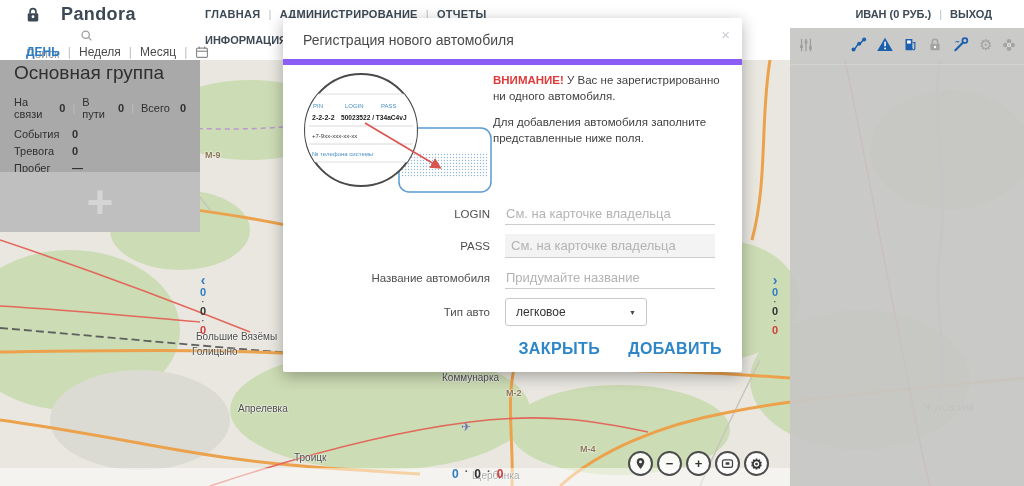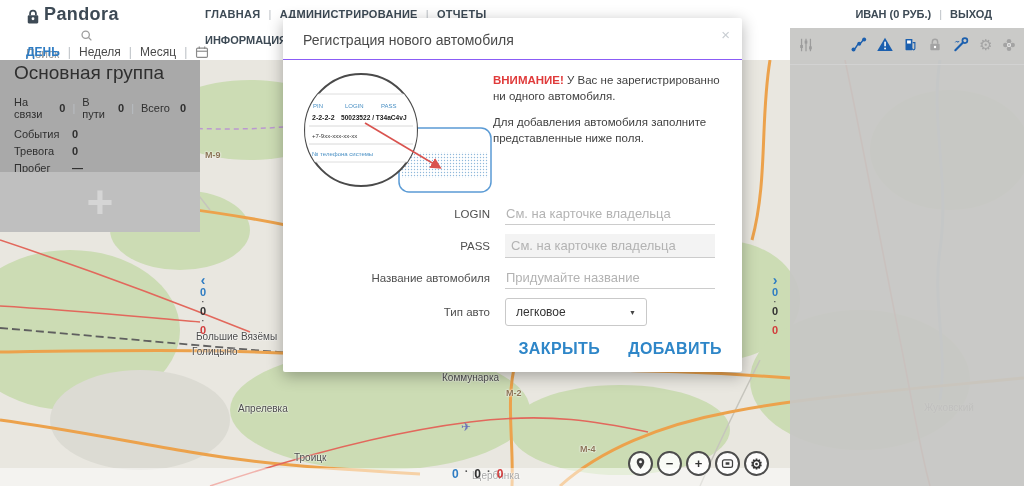--- a/index.html
+++ b/index.html
@@ -2,21 +2,21 @@
 <html><head>
 <meta charset="utf-8">
 <style>
   * { margin:0; padding:0; box-sizing:border-box; }
   html,body { width:1024px; height:486px; overflow:hidden; }
   body { font-family:"Liberation Sans", sans-serif; background:#fff; }
   .stage { position:relative; width:1024px; height:486px; overflow:hidden; background:#fff; }
 
   
   .header-top { position:absolute; left:0; top:0; width:1024px; height:28px; background:#fff; z-index:30; }
-  .logo { position:absolute; left:26px; top:4px; display:flex; align-items:flex-end; gap:4px; color:#3d4a55; font-weight:bold; font-size:18px; letter-spacing:.4px; }
+  .logo { position:absolute; left:26px; top:4px; display:flex; align-items:center; gap:21px; color:#3d4a55; font-weight:bold; font-size:18px; letter-spacing:.4px; }
   .main-nav { position:absolute; left:205px; top:8px; display:flex; gap:8px; font-size:11px; font-weight:bold; color:#3d4a55; letter-spacing:.3px; }
   .user-area { position:absolute; right:32px; top:8px; display:flex; gap:8px; font-size:11px; font-weight:bold; color:#3d4a55; }
   .sep { color:#b9bec3; font-weight:normal; }
   .header-sub { position:absolute; left:0; top:28px; width:790px; height:32px; background:#fff; z-index:25; }
   .search-row { position:absolute; left:26px; top:1px; display:flex; align-items:center; gap:5px;flex-direction:column; }
   .search-input { border:0; outline:none; font-size:12px; color:#555; width:120px; background:transparent; }
   .search-input::placeholder { color:#9d9d9d; }
   .period-row { position:absolute; left:26px; top:17px; display:flex; align-items:center; gap:8px; font-size:12px; color:#4a4a4a; }
   .tab-active { color:#2e7cc3; font-weight:bold; }
   .tab { color:#4a4a4a; }
@@ -50,21 +50,21 @@
 
   
   .events-panel { position:absolute; left:790px; top:28px; width:234px; height:458px; background:rgba(199,199,197,.94); z-index:12; }
   .panel-toolbar { display:flex; align-items:center; padding:7px 10px 4px 8px; height:30px; }
   .event-icons { display:flex; gap:9px; margin-left:36px; align-items:center; }
   .empty-text { padding:12px 14px 10px; font-size:12.5px; color:#3a3a3a; line-height:1.35; }
   .panel-divider { border-top:1px solid #d2d2d2; margin-top:6px; }
 
   
   .modal { position:absolute; left:283px; top:18px; width:459px; height:354px; background:#fff; z-index:40; box-shadow:0 4px 16px rgba(0,0,0,.3); border-radius:2px; }
-  .modal-title { padding:14px 20px 11px; font-size:14px; color:#4a4a4a; border-bottom:1px solid #8b5cf6; }
+  .modal-title { padding:14px 20px 11px; font-size:14px; color:#4a4a4a; border-bottom:6px solid #8b5cf6; }
   .modal-close { position:absolute; top:9px; right:12px; color:#c8cdd2; font-size:15px; cursor:pointer; line-height:1; }
   .illustration { position:absolute; left:16px; top:48px; width:205px; height:148px; }
   .warning { position:absolute; left:210px; top:54px; width:242px; font-size:11.5px; color:#3f3f3f; line-height:1.4; }
   .warning p { margin-bottom:10px; }
   .warn-strong { color:#e03b3b; font-weight:bold; }
   .form { position:absolute; left:0; top:184px; width:100%; }
   .form-row { display:flex; align-items:center; margin-bottom:8px; min-height:24px; }
   .form-row .flabel { flex:0 0 222px; text-align:right; padding-right:15px; font-size:11.5px; color:#4f4f4f; }
   .tinput { width:210px; border:0; border-bottom:1px solid #ccc; outline:none; font-size:13px; color:#333; padding:3px 1px; background:transparent; }
   .tinput::placeholder { color:#b3b3b3; }

